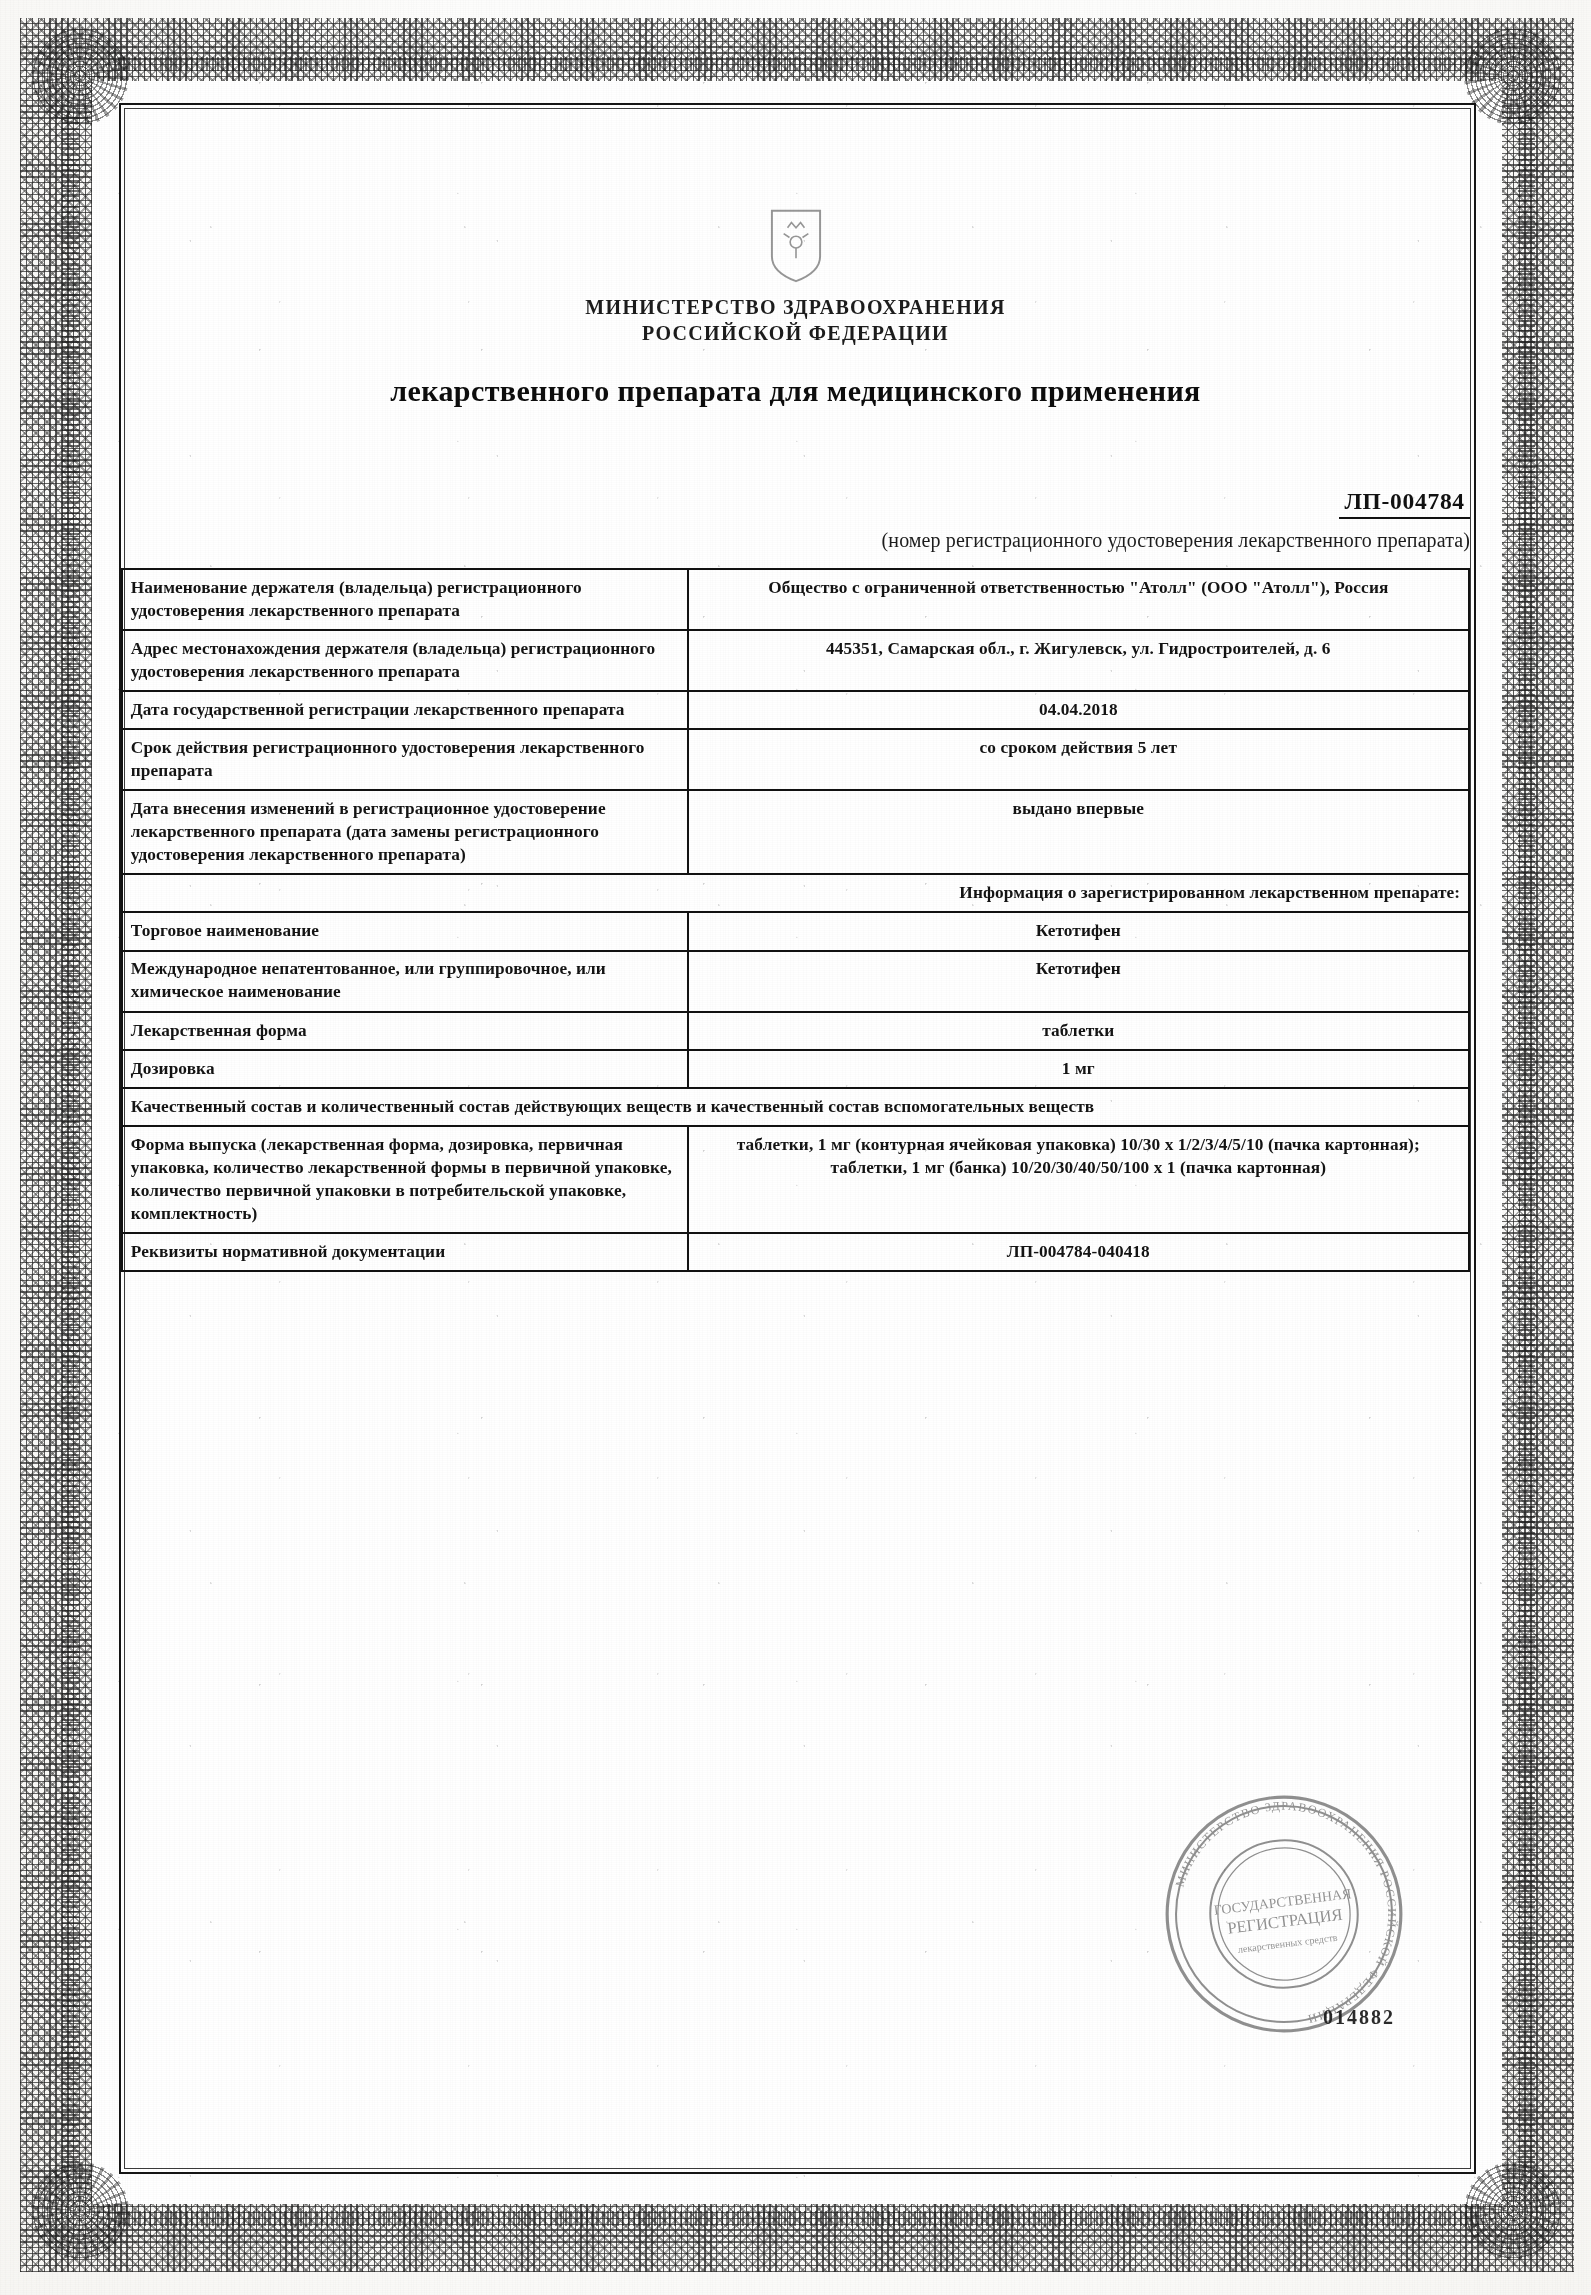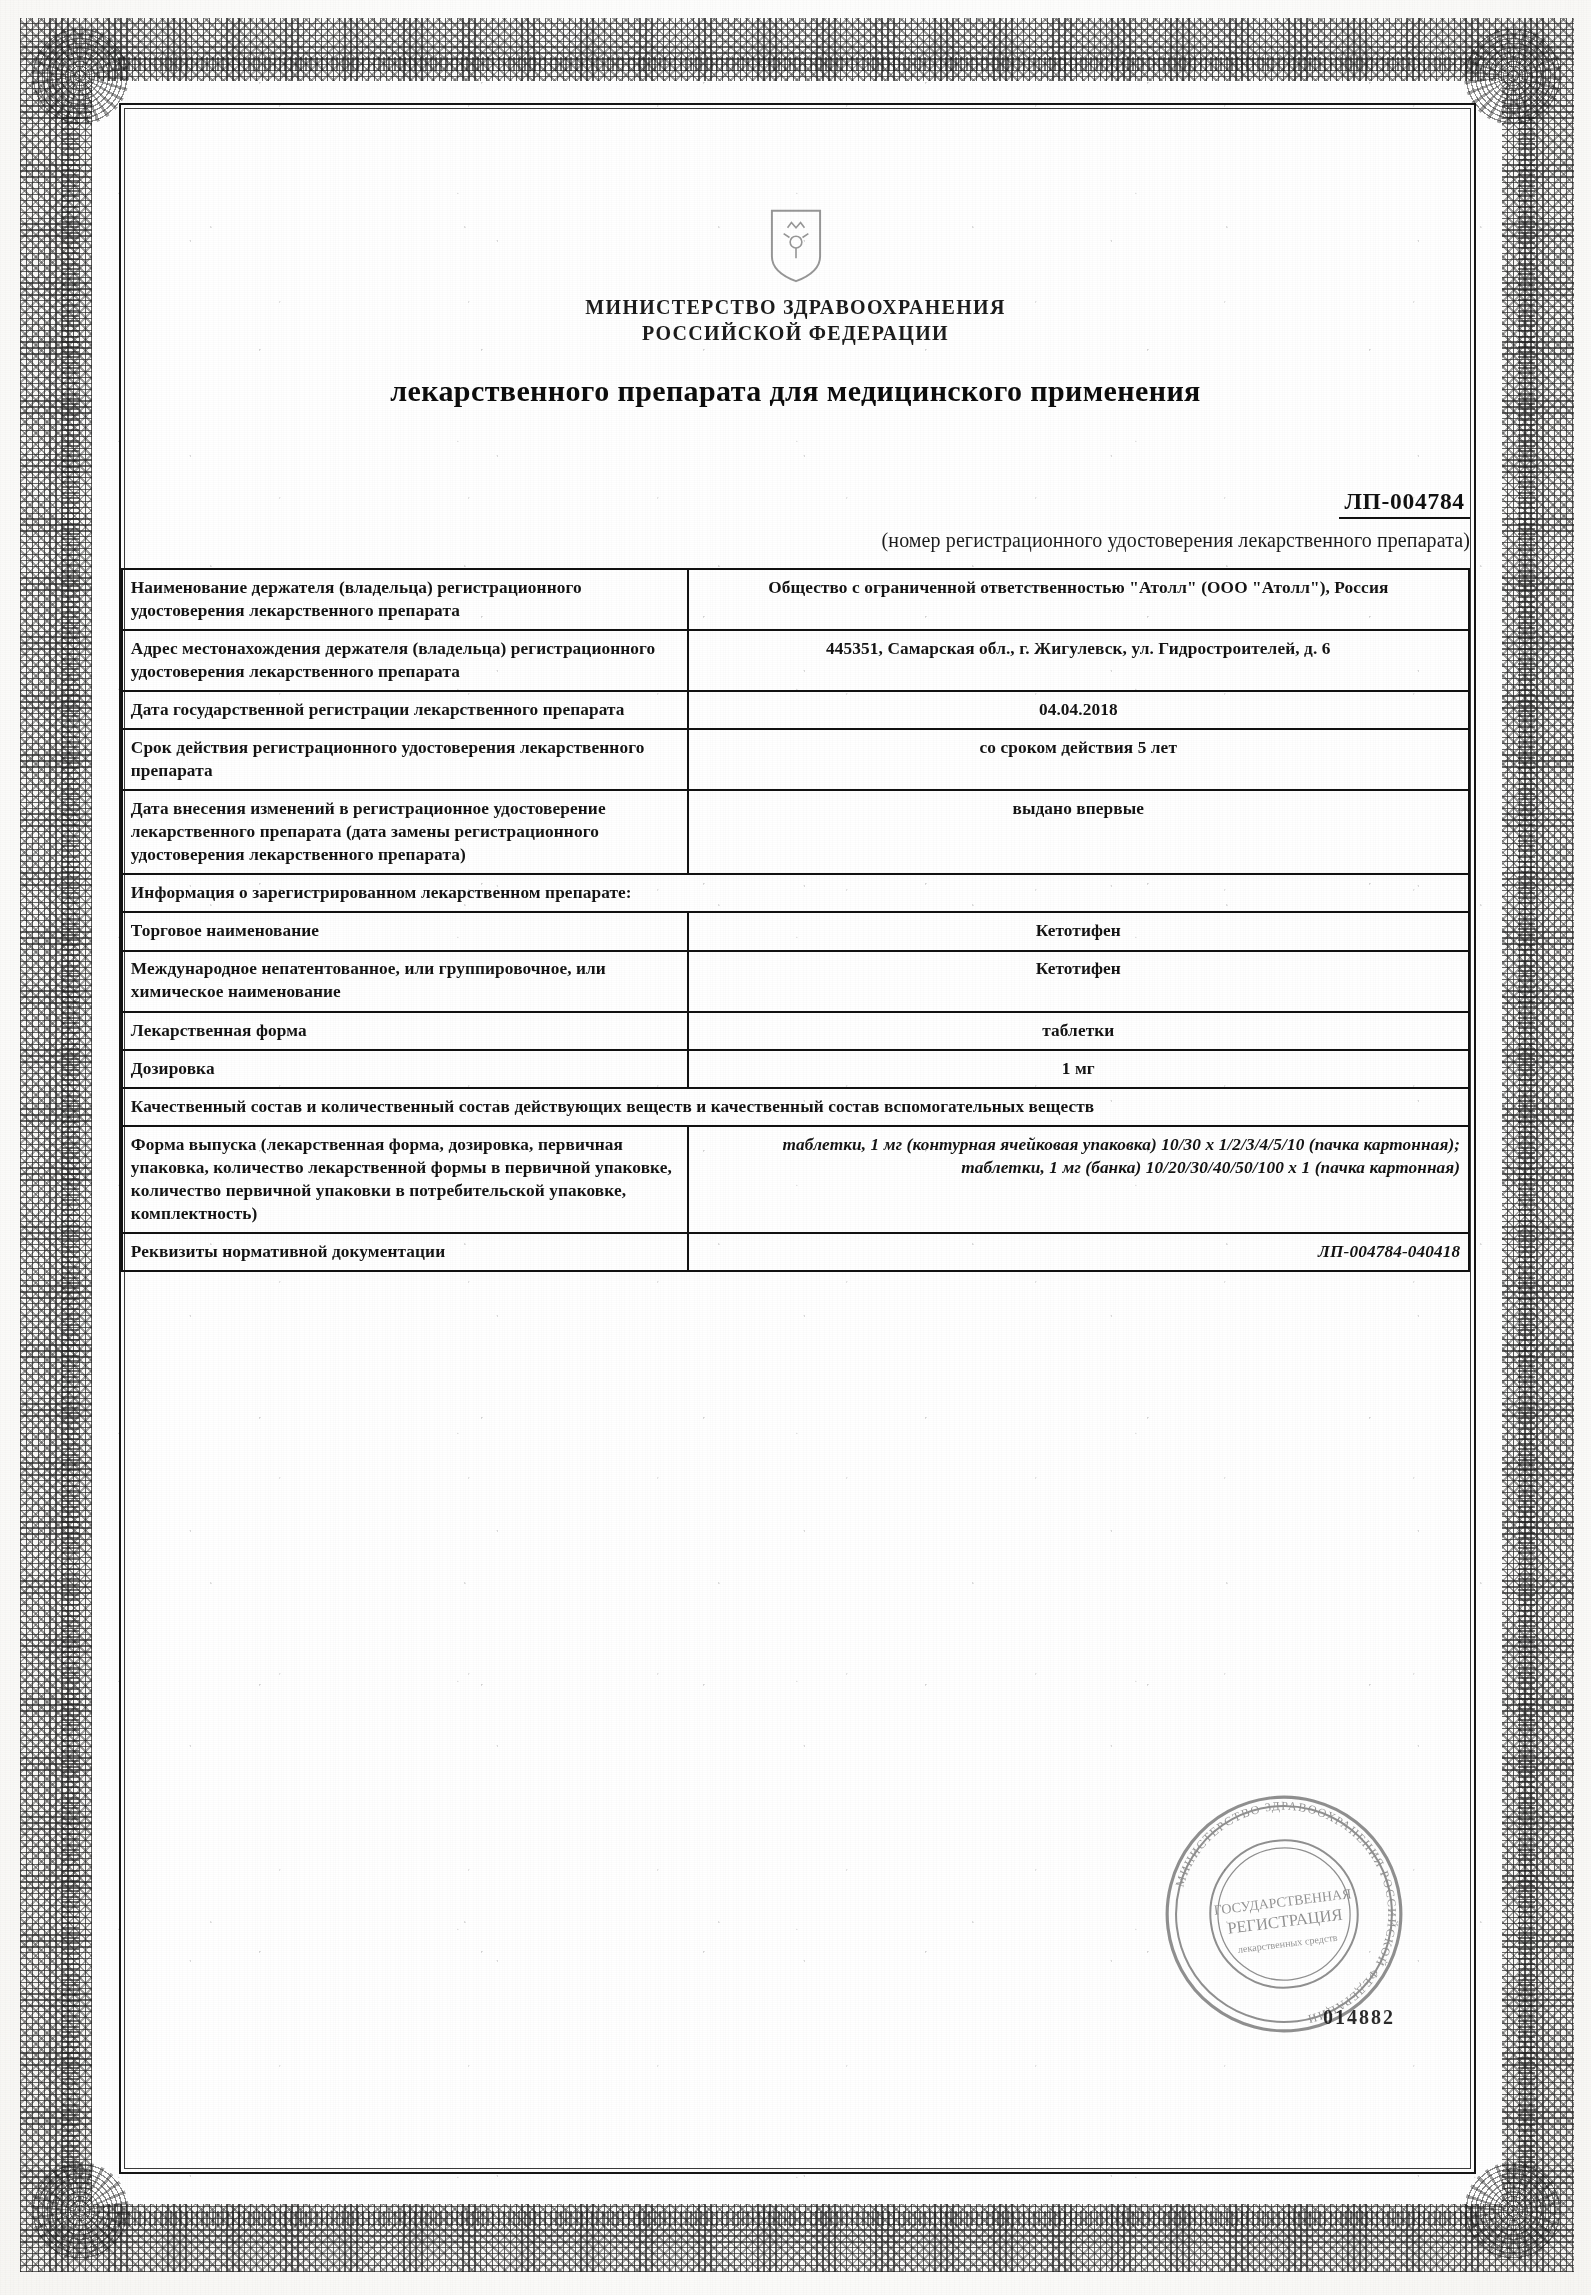--- a/index.html
+++ b/index.html
@@ -158,23 +158,23 @@
     letter-spacing:0.1px;
     font-weight:600;
     margin-top:24px;
   }
   td.lbl{width:548px;font-weight:700;}
   td.val{
     text-align:center;
     font-weight:600;
     vertical-align:middle;
   }
-  td.val.left{text-align:right;vertical-align:top;font-style:italic;}
+  td.val.left{text-align:center;vertical-align:top;}
   td.section{
-    text-align:left;font-weight:700;
+    text-align:right;font-weight:700;
   }
   td.full{font-weight:700;}
   td.comp{font-weight:600;line-height:1.30;}
 
   
   .stamp{
     position:absolute;
     right:59px;bottom:130px;
     width:254px;height:254px;
     opacity:.48;

